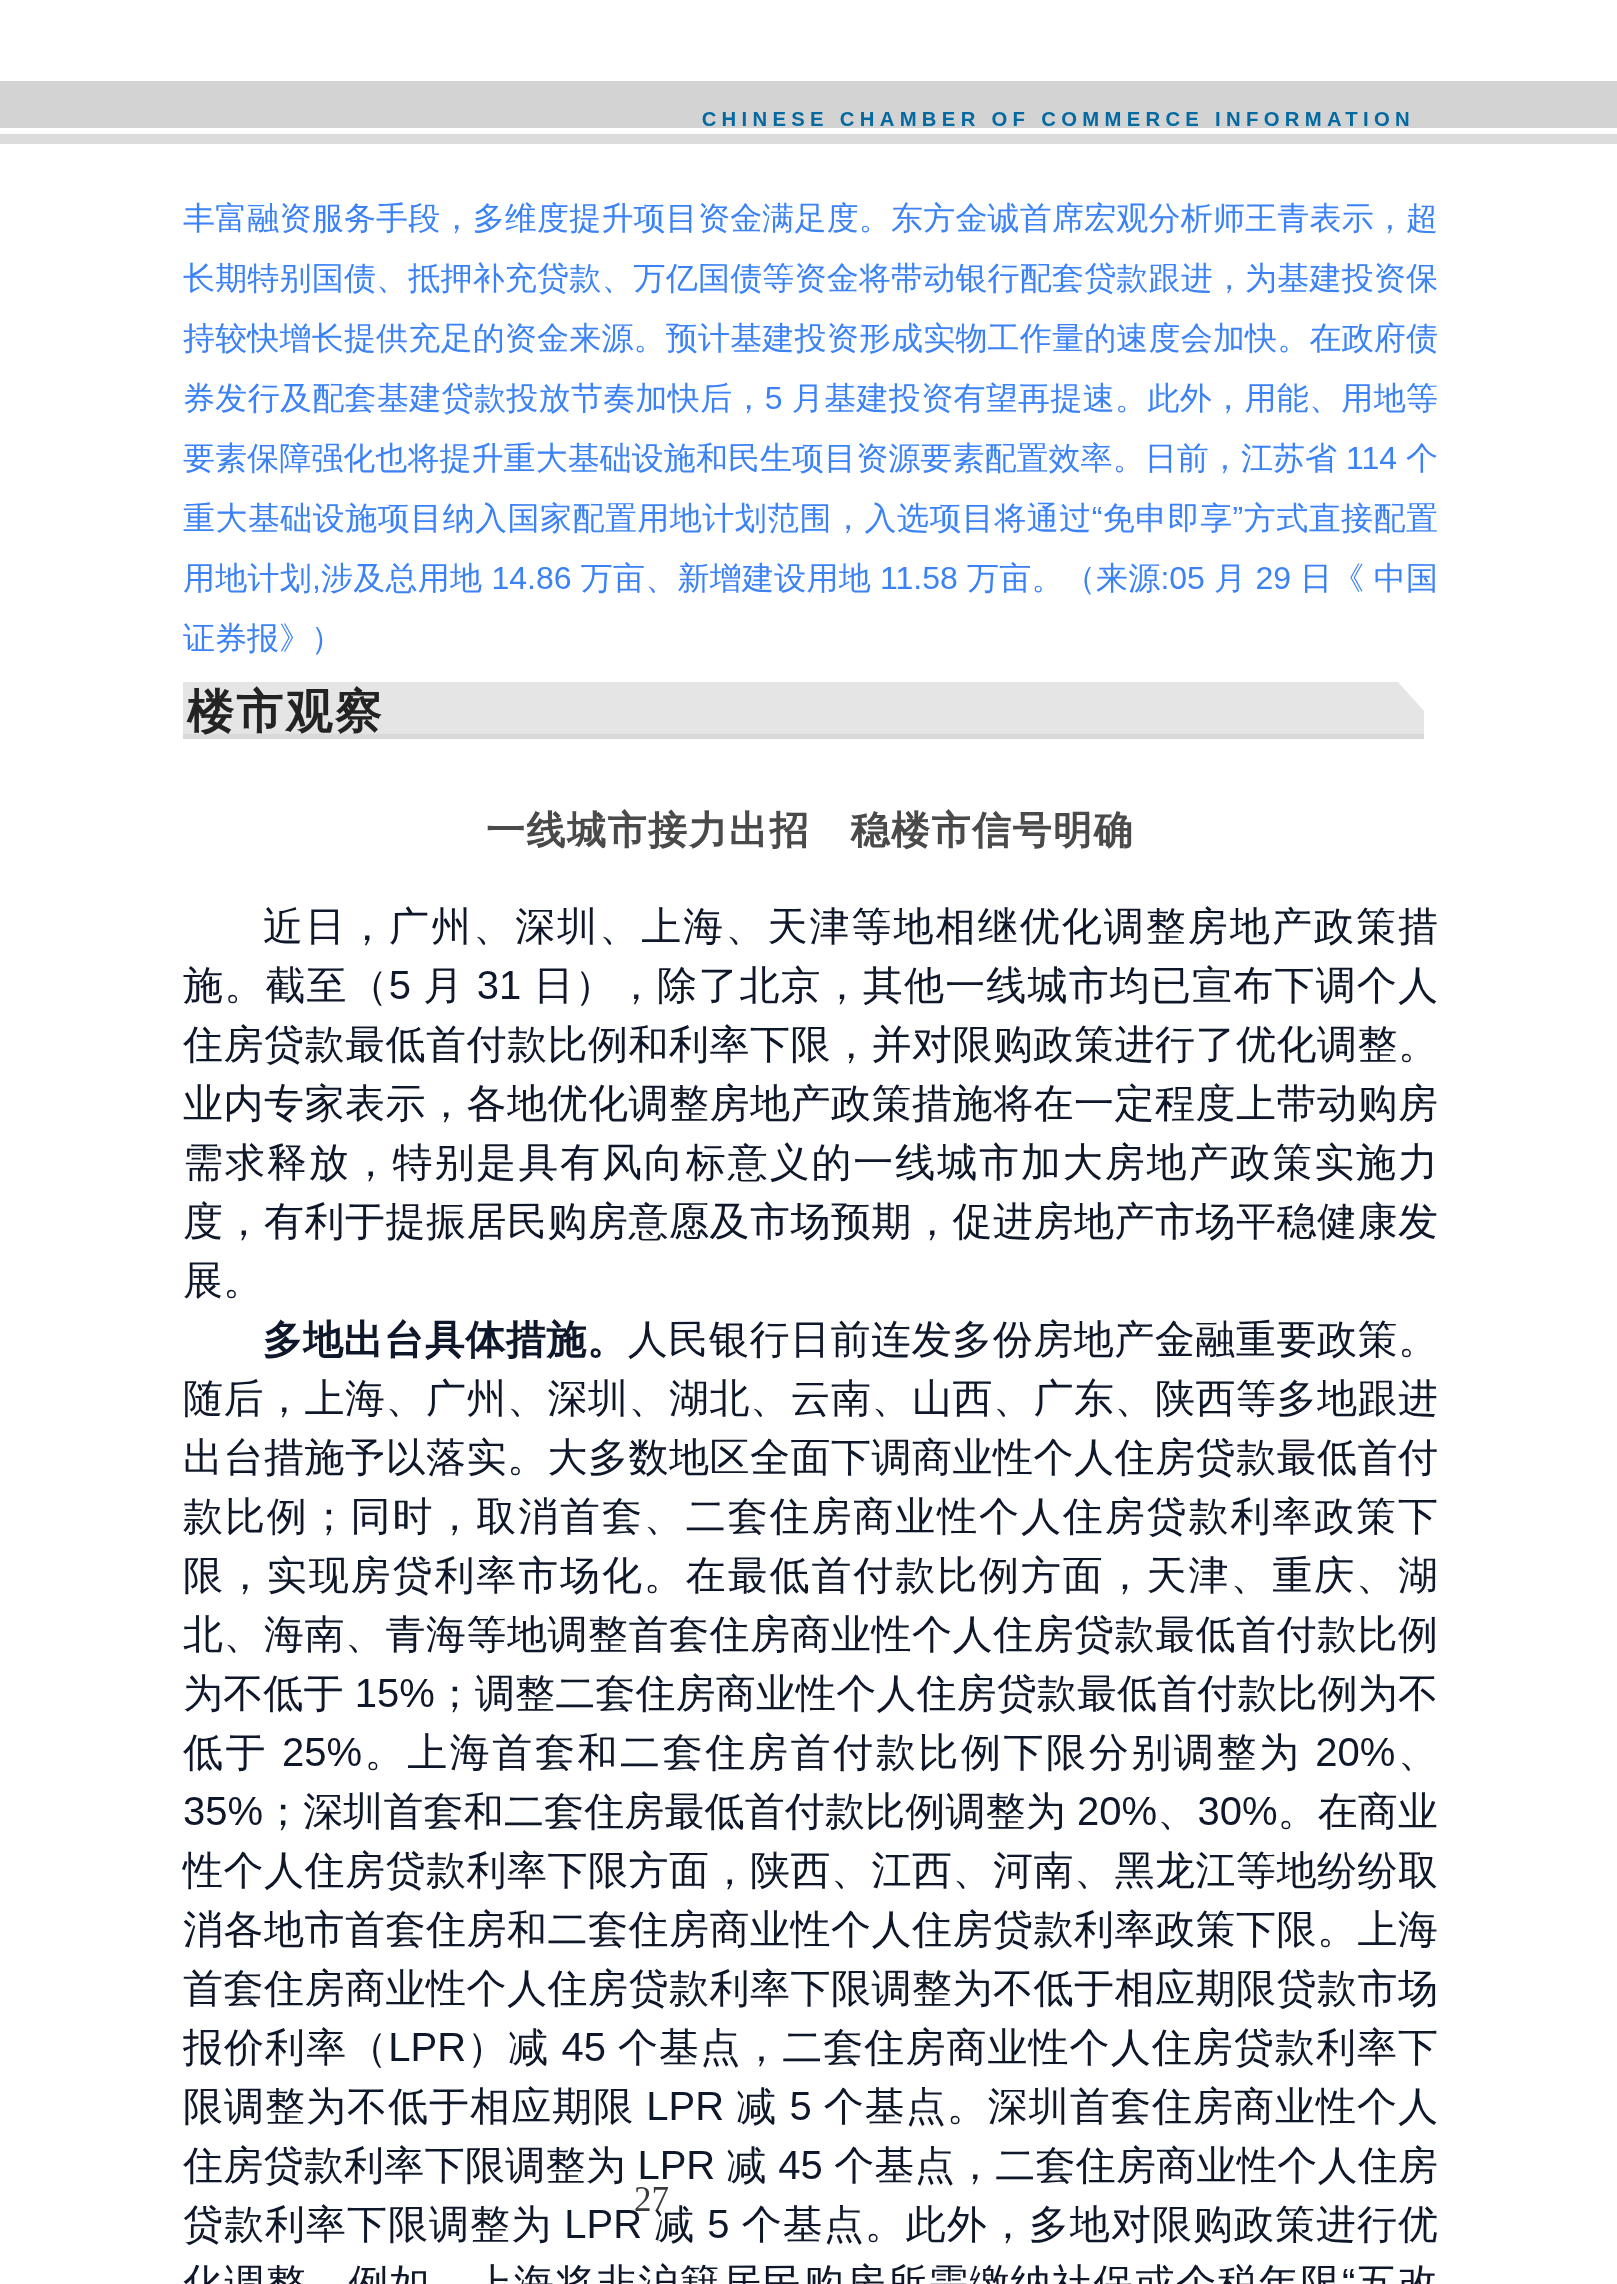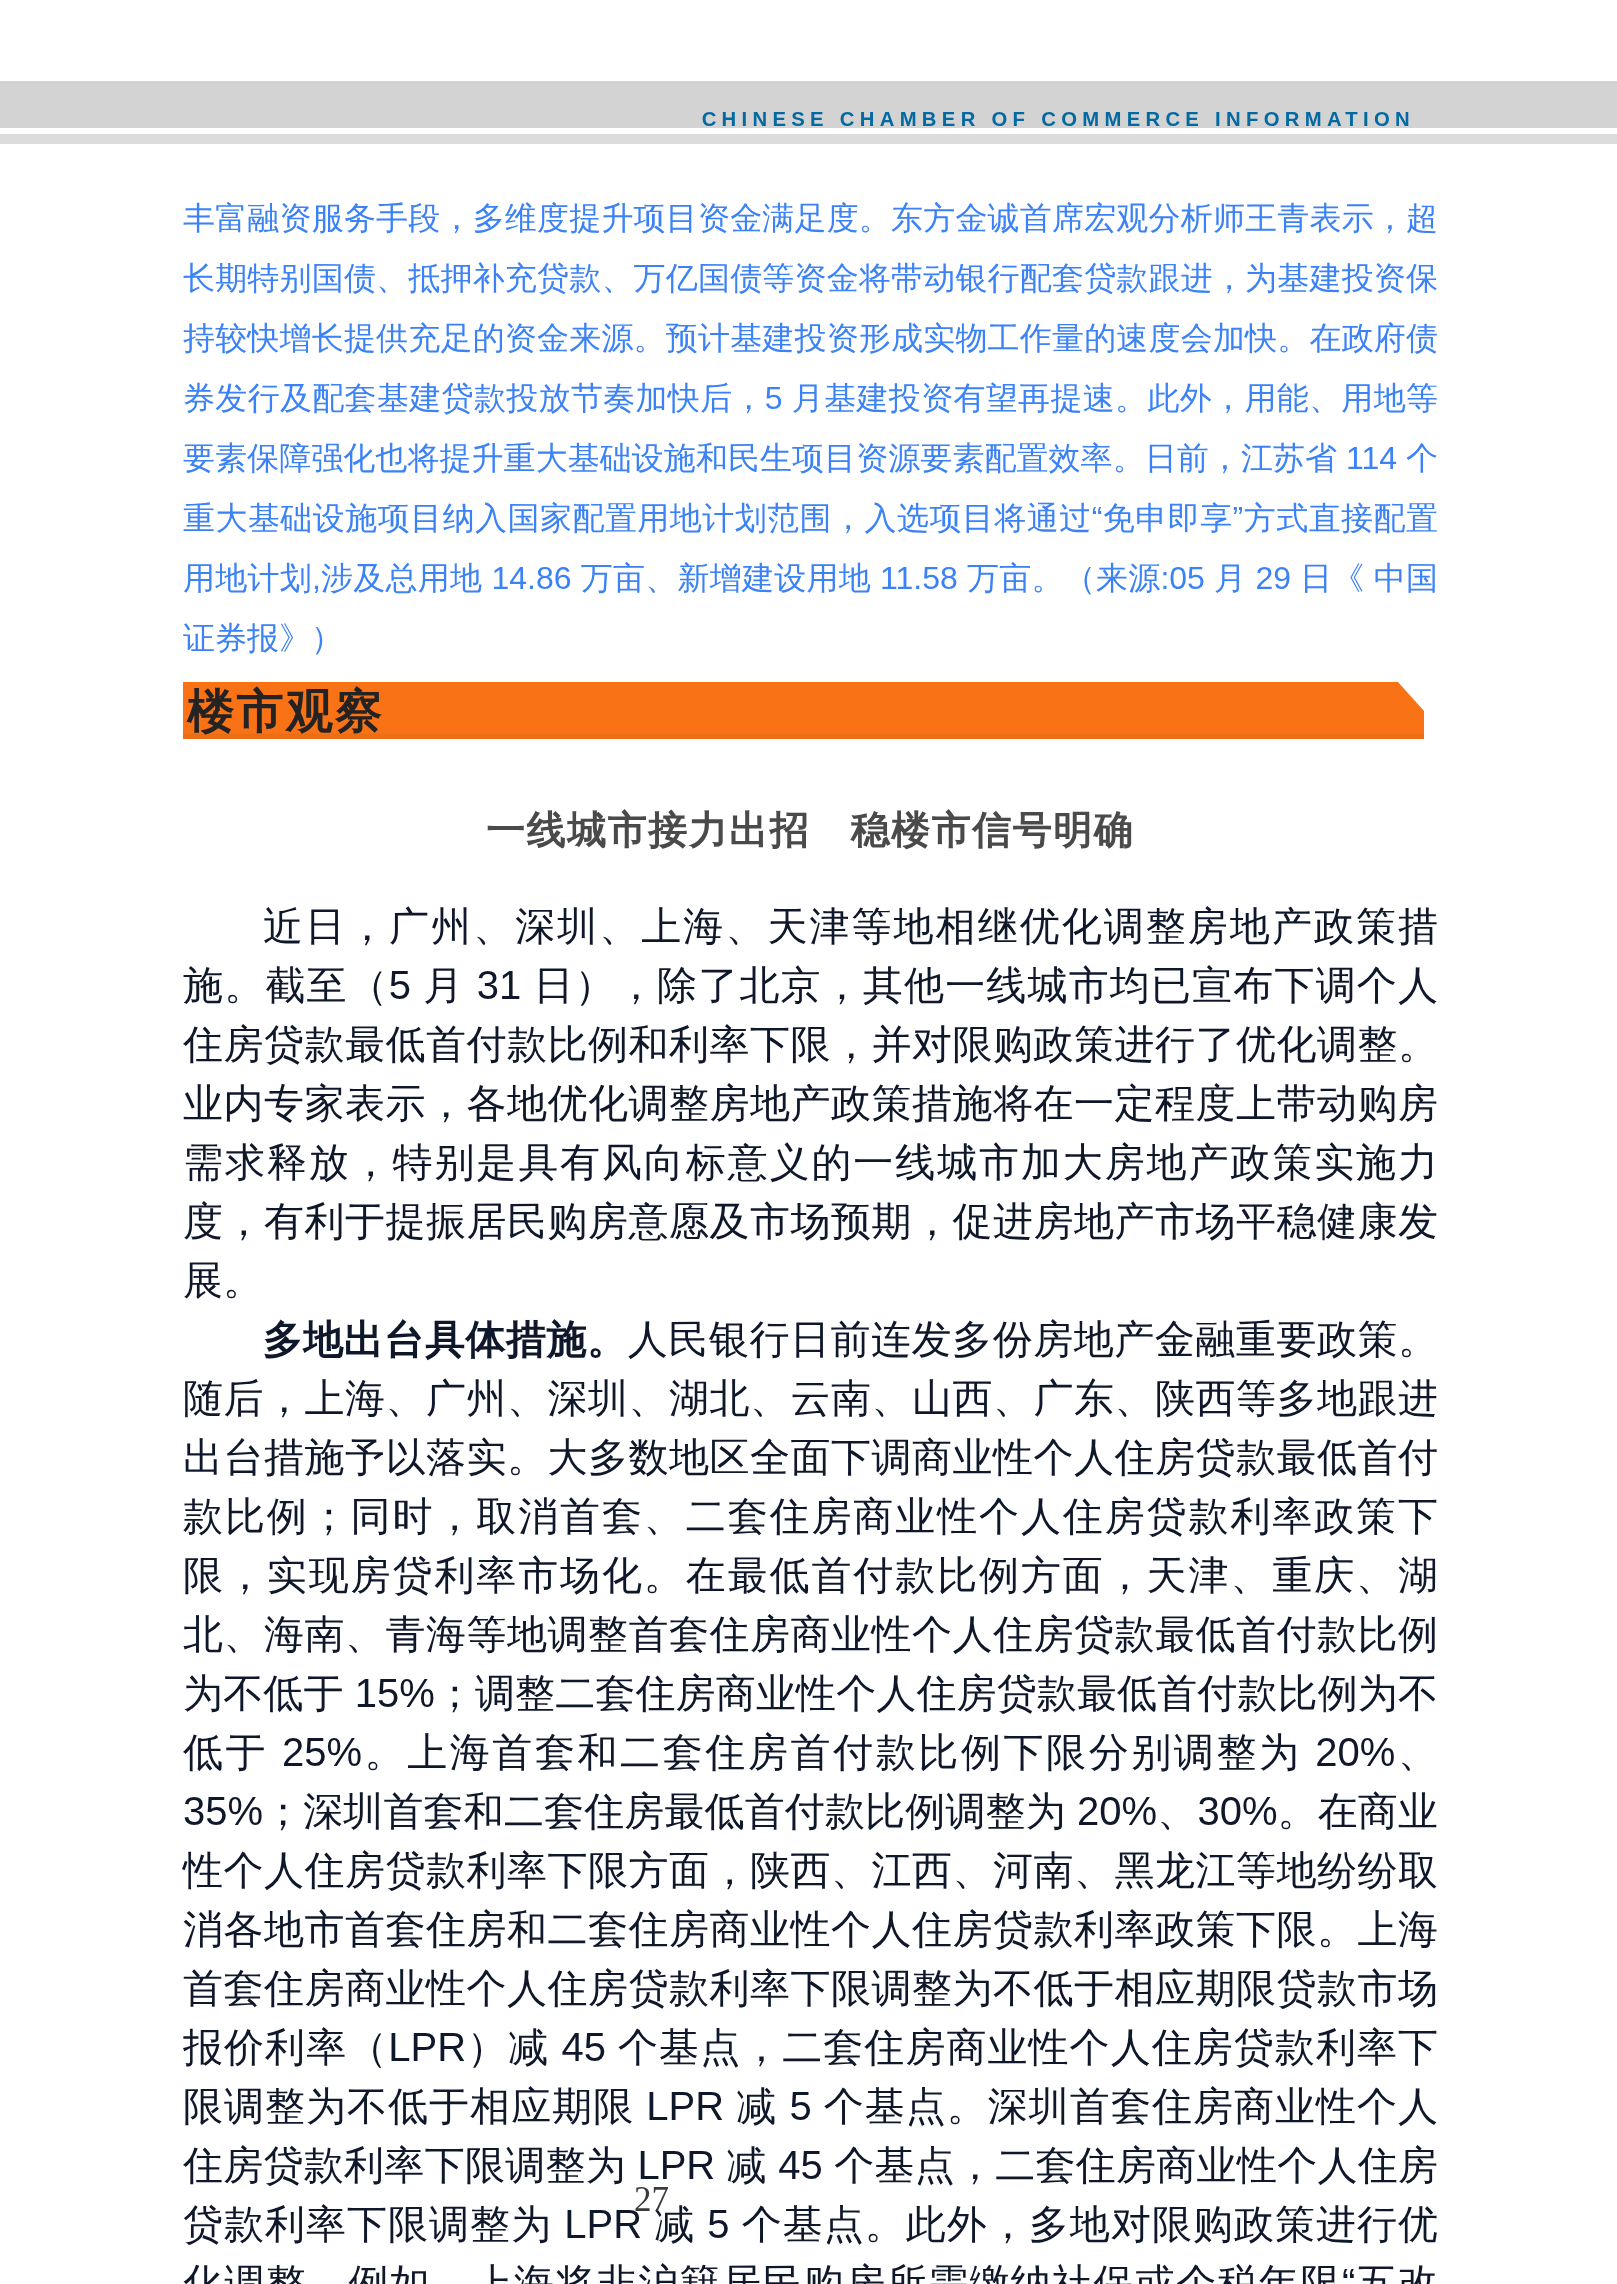--- a/index.html
+++ b/index.html
@@ -44,21 +44,21 @@
     color: #3b82f6;
     text-align: justify;
     text-justify: inter-ideograph;
   }
   .intro p { margin: 0; }
 
   
   .section-banner {
     position: absolute;
     top: 682px; left: 183px; width: 1241px; height: 57px;
-    background: #f97316;
+    background: #e5e5e5;
     box-shadow: inset 0 -5.3px 0 rgba(0,0,0,0.05);
     clip-path: polygon(0 0, 1215px 0, 100% 29px, 100% 100%, 0 100%);
   }
   .section-banner-label {
     position: absolute;
     left: 4.5px; top: 0; height: 57px;
     line-height: 59px;
     font-family: "Liberation Serif", serif;
     font-weight: bold;
     font-size: 47px;

